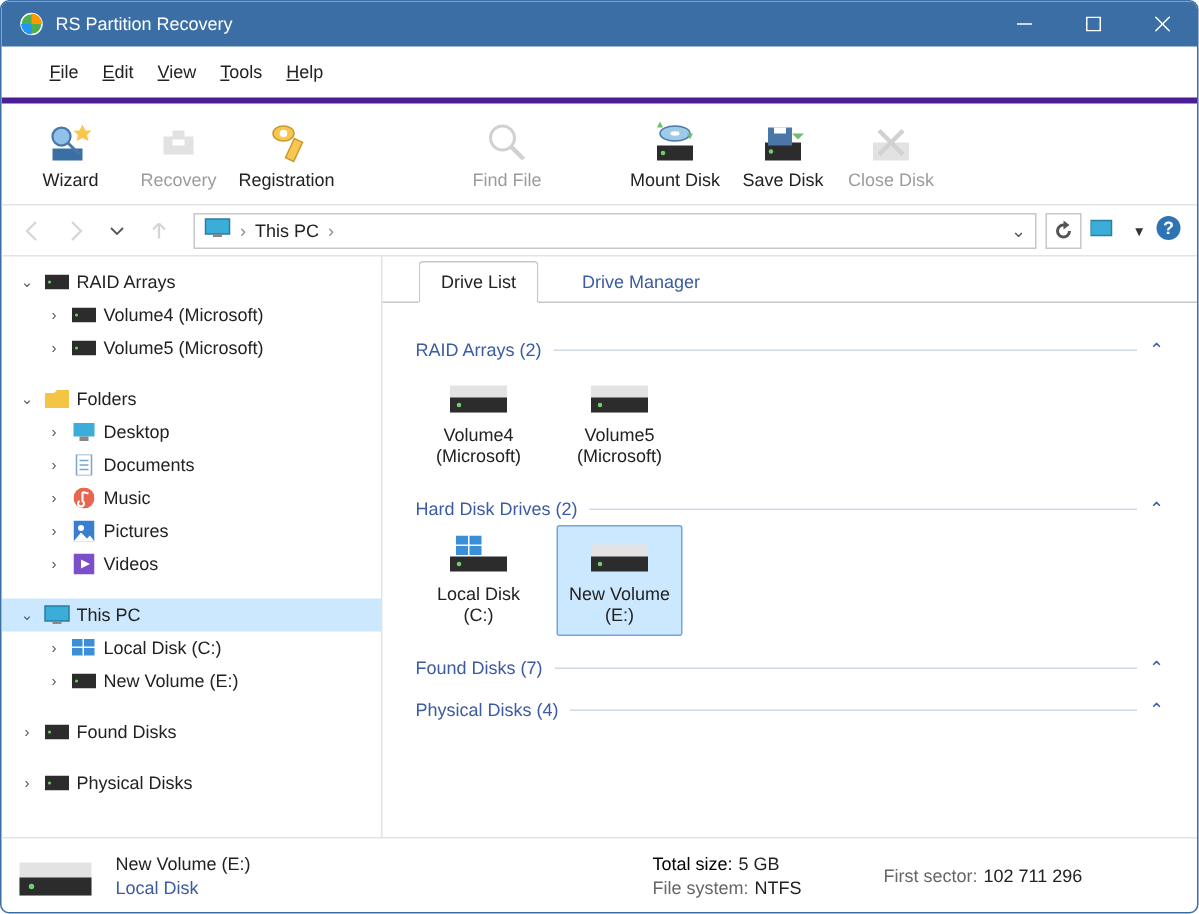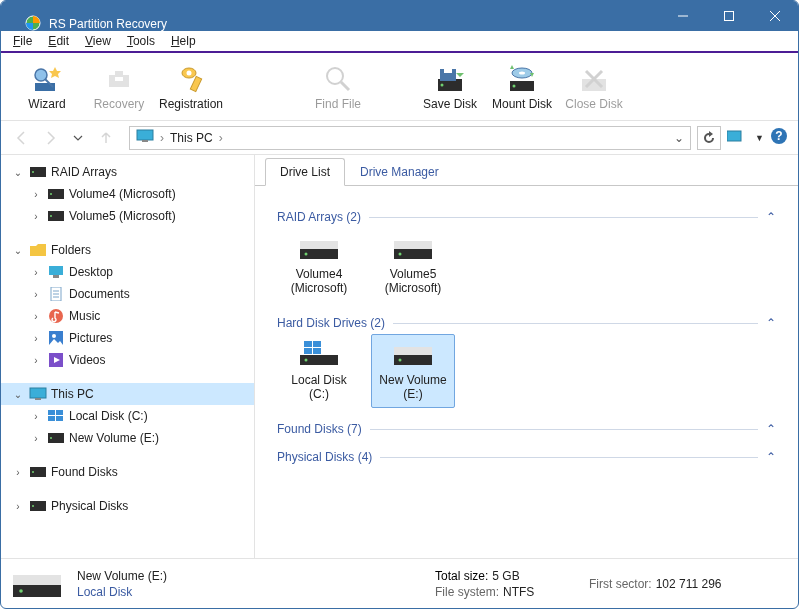--- a/index.html
+++ b/index.html
@@ -1,26 +1,26 @@
 <!DOCTYPE html>
 <html><head>
 <meta charset="utf-8">
 <style>
 * { box-sizing: border-box; margin: 0; padding: 0; font-family: "Segoe UI", Tahoma, sans-serif; }
 body { background: #fff; width: 799px; height: 609px; overflow: hidden; border: 1px solid #3a6ea5; border-radius: 6px; display: flex; flex-direction: column; font-size: 12px; color: #222; }
 
 
-.titlebar { height: 30px; background: #3a6ea5; display: flex; align-items: flex-end; color: #fff; padding-left: 24px; }
+.titlebar { height: 30px; background: #3a6ea5; display: flex; align-items: center; color: #fff; padding-left: 12px; }
 .titlebar .app-icon { width: 16px; height: 16px; margin-right: 8px; }
 .titlebar .title { flex: 1; font-size: 12px; }
 .titlebar .winbtns { display: flex; }
 .titlebar .winbtn { width: 46px; height: 30px; display: flex; align-items: center; justify-content: center; color: #fff; cursor: pointer; }
 
 
-.menubar { height: 22px; display: flex; align-items: center; padding-left: 4px; border-bottom: 2px solid #4c1d95; }
+.menubar { height: 38px; display: flex; align-items: center; padding-left: 24px; border-bottom: 4px solid #4c1d95; }
 .menubar .mi { padding: 2px 8px; cursor: pointer; }
 .menubar .mi u { text-decoration: underline; }
 
 
 .toolbar { height: 68px; display: flex; align-items: flex-start; gap: 0; padding: 4px 10px; border-bottom: 1px solid #e3e3e3; }
 .tbtn { width: 72px; height: 60px; display: flex; flex-direction: column; align-items: center; justify-content: center; gap: 2px; cursor: pointer; border-radius: 3px; }
 .tbtn .ico { width: 32px; height: 32px; display: flex; align-items: center; justify-content: center; }
 .tbtn.disabled { opacity: 0.45; cursor: default; }
 .tspacer { flex: 0 0 40px; }
 .tspacerL { flex: 0 0 75px; }
@@ -40,21 +40,21 @@
 
 
 .tree-row { display: flex; align-items: center; height: 22px; padding-left: 10px; cursor: pointer; }
 .tree-row.sel { background: #cce8ff; }
 .tree-row .expander { width: 14px; display: flex; align-items: center; justify-content: center; color: #5a5a5a; font-size: 10px; }
 .tree-row .ticon { width: 18px; display: flex; align-items: center; justify-content: center; margin: 0 4px; }
 .tree-indent { display: inline-block; }
 
 
 .tabs { display: flex; border-bottom: 1px solid #c7c7c7; padding-left: 10px; margin-top: 2px; }
-.tab { padding: 6px 14px; border: 1px solid transparent; border-bottom: none; font-size: 12px; cursor: pointer; color: #3b5ba2; position: relative; top: 1px; }
+.tab { padding: 6px 14px; border: 1px solid transparent; border-bottom: none; font-size: 12px; cursor: pointer; color: #3b5ba2; position: relative; top: 1px; margin-left: 14px; }
 .tab.active { border-color: #c7c7c7; border-bottom: 1px solid #fff; background: #fff; color: #222; border-top-left-radius: 3px; border-top-right-radius: 3px; }
 
 
 .view { flex: 1; overflow: auto; padding: 10px 22px; }
 .group-head { display: flex; align-items: center; color: #3b5ba2; font-size: 12px; margin: 14px 0 4px; cursor: pointer; }
 .group-head .line { flex: 1; border-top: 1px solid #cfd8e6; margin: 0 8px; }
 .group-head .chev { color: #3b5ba2; font-size: 12px; }
 .group-items { display: flex; gap: 10px; margin-top: 4px; }
 .item { width: 84px; padding: 6px 2px; display: flex; flex-direction: column; align-items: center; text-align: center; font-size: 12px; border: 1px solid transparent; border-radius: 2px; cursor: pointer; }
 .item.sel { background: #cce8ff; border-color: #71a6e0; }
@@ -152,41 +152,41 @@
           <circle cx="13" cy="13" r="8" fill="none" stroke="#9a9a9a" stroke-width="2"></circle>
           <line x1="19" y1="19" x2="27" y2="27" stroke="#9a9a9a" stroke-width="3"></line>
         </svg>
       </span>
     <span>Find File</span>
   </div>
   <div class="tspacer"></div>
   <div class="tbtn">
     <span class="ico">
         <svg width="32" height="32" viewBox="0 0 32 32">
-          <rect x="4" y="16" width="24" height="12" fill="#2c2c2c"></rect>
-          <circle cx="8" cy="22" r="1.5" fill="#70d070"></circle>
-          <rect x="6" y="6" width="16" height="12" fill="#4a76a8"></rect>
-          <rect x="10" y="6" width="8" height="4" fill="#fff"></rect>
-          <polygon points="22,10 30,10 26,14" fill="#6fbf6f"></polygon>
-        </svg>
-      </span>
-    <span>Save Disk</span>
-  </div>
-  <div class="tbtn">
-    <span class="ico">
-        <svg width="32" height="32" viewBox="0 0 32 32">
           <rect x="4" y="18" width="24" height="10" fill="#2c2c2c"></rect>
           <circle cx="8" cy="23" r="1.5" fill="#70d070"></circle>
           <ellipse cx="16" cy="10" rx="10" ry="5" fill="#9ecbe8" stroke="#4a76a8"></ellipse>
           <ellipse cx="16" cy="10" rx="3" ry="1.5" fill="#fff"></ellipse>
           <polygon points="6,2 8,6 4,6" fill="#6fbf6f"></polygon>
           <polygon points="26,14 24,10 28,10" fill="#6fbf6f"></polygon>
         </svg>
       </span>
     <span>Mount Disk</span>
+  </div>
+  <div class="tbtn">
+    <span class="ico">
+        <svg width="32" height="32" viewBox="0 0 32 32">
+          <rect x="4" y="16" width="24" height="12" fill="#2c2c2c"></rect>
+          <circle cx="8" cy="22" r="1.5" fill="#70d070"></circle>
+          <rect x="6" y="6" width="16" height="12" fill="#4a76a8"></rect>
+          <rect x="10" y="6" width="8" height="4" fill="#fff"></rect>
+          <polygon points="22,10 30,10 26,14" fill="#6fbf6f"></polygon>
+        </svg>
+      </span>
+    <span>Save Disk</span>
   </div>
   <div class="tbtn disabled">
     <span class="ico">
         <svg width="32" height="32" viewBox="0 0 32 32">
           <rect x="4" y="16" width="24" height="12" fill="#bfbfbf"></rect>
           <line x1="8" y1="8" x2="24" y2="24" stroke="#9a9a9a" stroke-width="3"></line>
           <line x1="24" y1="8" x2="8" y2="24" stroke="#9a9a9a" stroke-width="3"></line>
         </svg>
       </span>
     <span>Close Disk</span>

